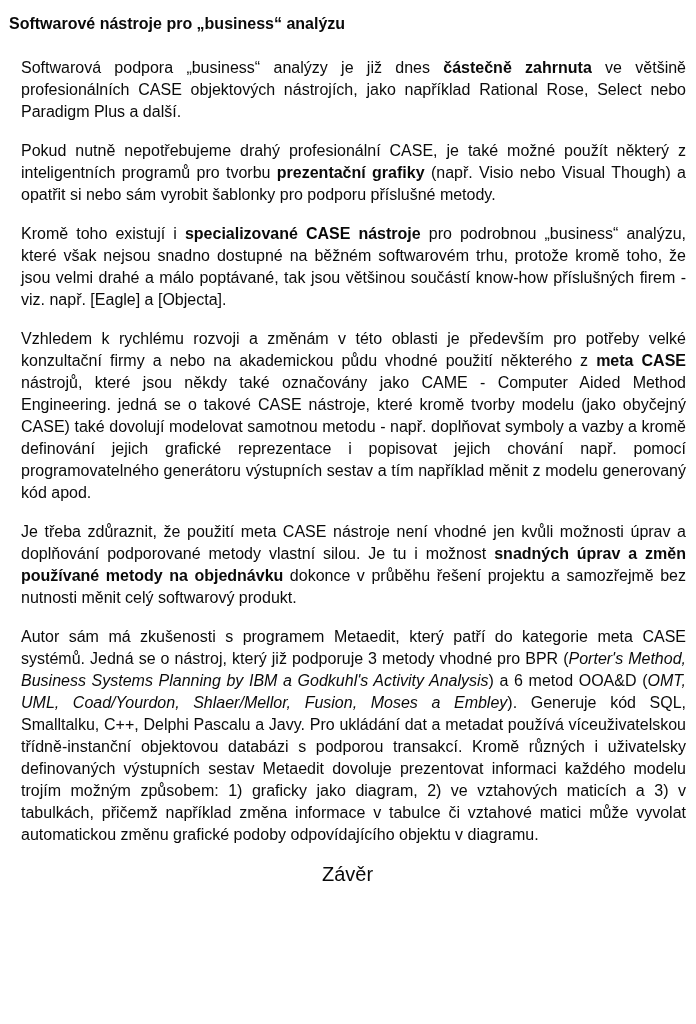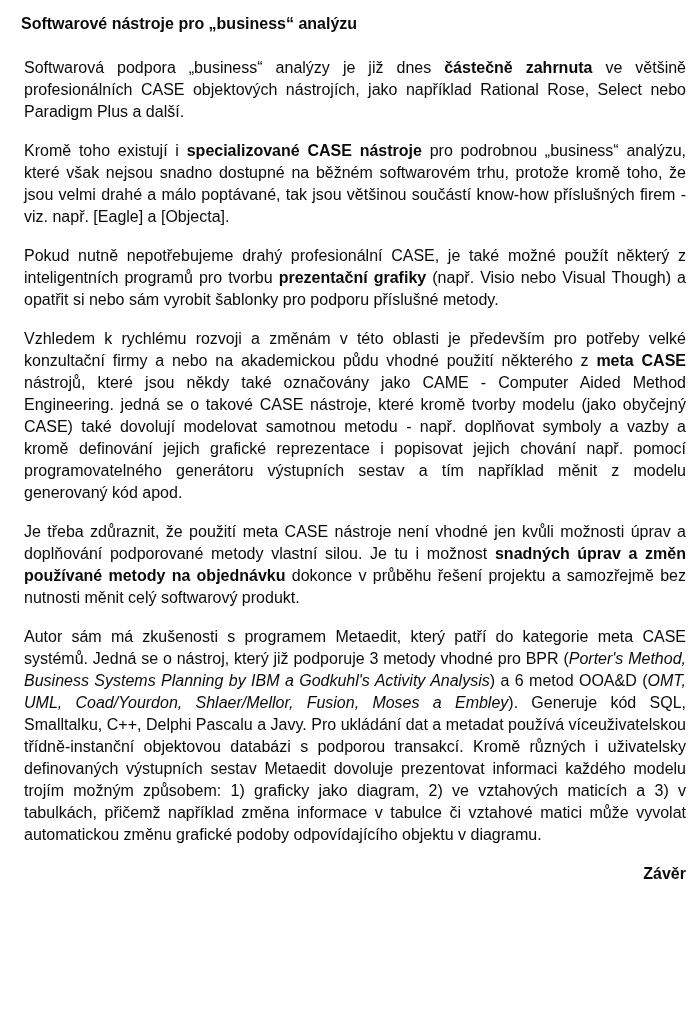--- a/index.html
+++ b/index.html
@@ -9,58 +9,58 @@
   }
   body {
     width: 696px;
     height: 1024px;
     overflow: hidden;
   }
   .page {
     box-sizing: border-box;
     width: 696px;
     height: 1024px;
-    padding: 13px 10px 0 21px;
+    padding: 13px 10px 0 9px;
     font-family: "Liberation Sans", "DejaVu Sans", sans-serif;
     font-size: 16px;
     line-height: 22px;
     color: #0a0a0a;
     text-align: justify;
     text-justify: inter-word;
   }
   .doc-title {
     font-size: 16px;
     font-weight: bold;
     margin: 0 0 22px 0;
     text-align: left;
   }
   .section-heading {
-    font-size: 16px;
-    font-weight: bold;
+    font-size: 20px;
+    font-weight: normal;
     margin: 5px 0 22px 0;
-    text-align: right;
+    text-align: center;
   }
   p.para {
-    margin: 0 0 17px 3px;
+    margin: 0 0 17px 12px;
   }
   .b { font-weight: bold; }
   .i { font-style: italic; }
 </style>
 </head>
 <body>
 
 <div class="page">
 
   <h1 class="doc-title"><span>Softwarové nástroje pro „business“ analýzu</span></h1>
 
   <p class="para"><span>Softwarová podpora „business“ analýzy je již dnes </span><span class="b">částečně zahrnuta</span><span> ve většině profesionálních CASE objektových nástrojích, jako například Rational Rose, Select nebo Paradigm Plus a další.</span></p>
 
+  <p class="para"><span>Pokud nutně nepotřebujeme drahý profesionální CASE, je také možné použít některý z inteligentních programů pro tvorbu </span><span class="b">prezentační grafiky</span><span> (např. Visio nebo Visual Though) a opatřit si nebo sám vyrobit šablonky pro podporu příslušné metody.</span></p>
+
   <p class="para"><span>Kromě toho existují i </span><span class="b">specializované CASE nástroje</span><span> pro podrobnou „business“ analýzu, které však nejsou snadno dostupné na běžném softwarovém trhu, protože kromě toho, že jsou velmi drahé a málo poptávané, tak jsou většinou součástí know-how příslušných firem - viz. např. [Eagle] a [Objecta].</span></p>
-
-  <p class="para"><span>Pokud nutně nepotřebujeme drahý profesionální CASE, je také možné použít některý z inteligentních programů pro tvorbu </span><span class="b">prezentační grafiky</span><span> (např. Visio nebo Visual Though) a opatřit si nebo sám vyrobit šablonky pro podporu příslušné metody.</span></p>
 
   <p class="para"><span>Vzhledem k rychlému rozvoji a změnám v této oblasti je především pro potřeby velké konzultační firmy a nebo na akademickou půdu vhodné použití některého z </span><span class="b">meta CASE</span><span> nástrojů, které jsou někdy také označovány jako CAME - Computer Aided Method Engineering. jedná se o takové CASE nástroje, které kromě tvorby modelu (jako obyčejný CASE) také dovolují modelovat samotnou metodu - např. doplňovat symboly a vazby a kromě definování jejich grafické reprezentace i popisovat jejich chování např. pomocí programovatelného generátoru výstupních sestav a tím například měnit z modelu generovaný kód apod.</span></p>
 
   <p class="para"><span>Je třeba zdůraznit, že použití meta CASE nástroje není vhodné jen kvůli možnosti úprav a doplňování podporované metody vlastní silou. Je tu i možnost </span><span class="b">snadných úprav a změn používané metody na objednávku</span><span> dokonce v průběhu řešení projektu a samozřejmě bez nutnosti měnit celý softwarový produkt.</span></p>
 
   <p class="para"><span>Autor sám má zkušenosti s programem Metaedit, který patří do kategorie meta CASE systémů. Jedná se o nástroj, který již podporuje 3 metody vhodné pro BPR (</span><span class="i">Porter's Method, Business Systems Planning by IBM a Godkuhl's Activity Analysis</span><span>) a 6 metod OOA&amp;D (</span><span class="i">OMT, UML, Coad/Yourdon, Shlaer/Mellor, Fusion, Moses a Embley</span><span>). Generuje kód SQL, Smalltalku, C++, Delphi Pascalu a Javy. Pro ukládání dat a metadat používá víceuživatelskou třídně-instanční objektovou databázi s podporou transakcí. Kromě různých i uživatelsky definovaných výstupních sestav Metaedit dovoluje prezentovat informaci každého modelu trojím možným způsobem: 1) graficky jako diagram, 2) ve vztahových maticích a 3) v tabulkách, přičemž například změna informace v tabulce či vztahové matici může vyvolat automatickou změnu grafické podoby odpovídajícího objektu v diagramu.</span></p>
 
 
   <h2 class="section-heading"><span>Závěr</span></h2>
 

